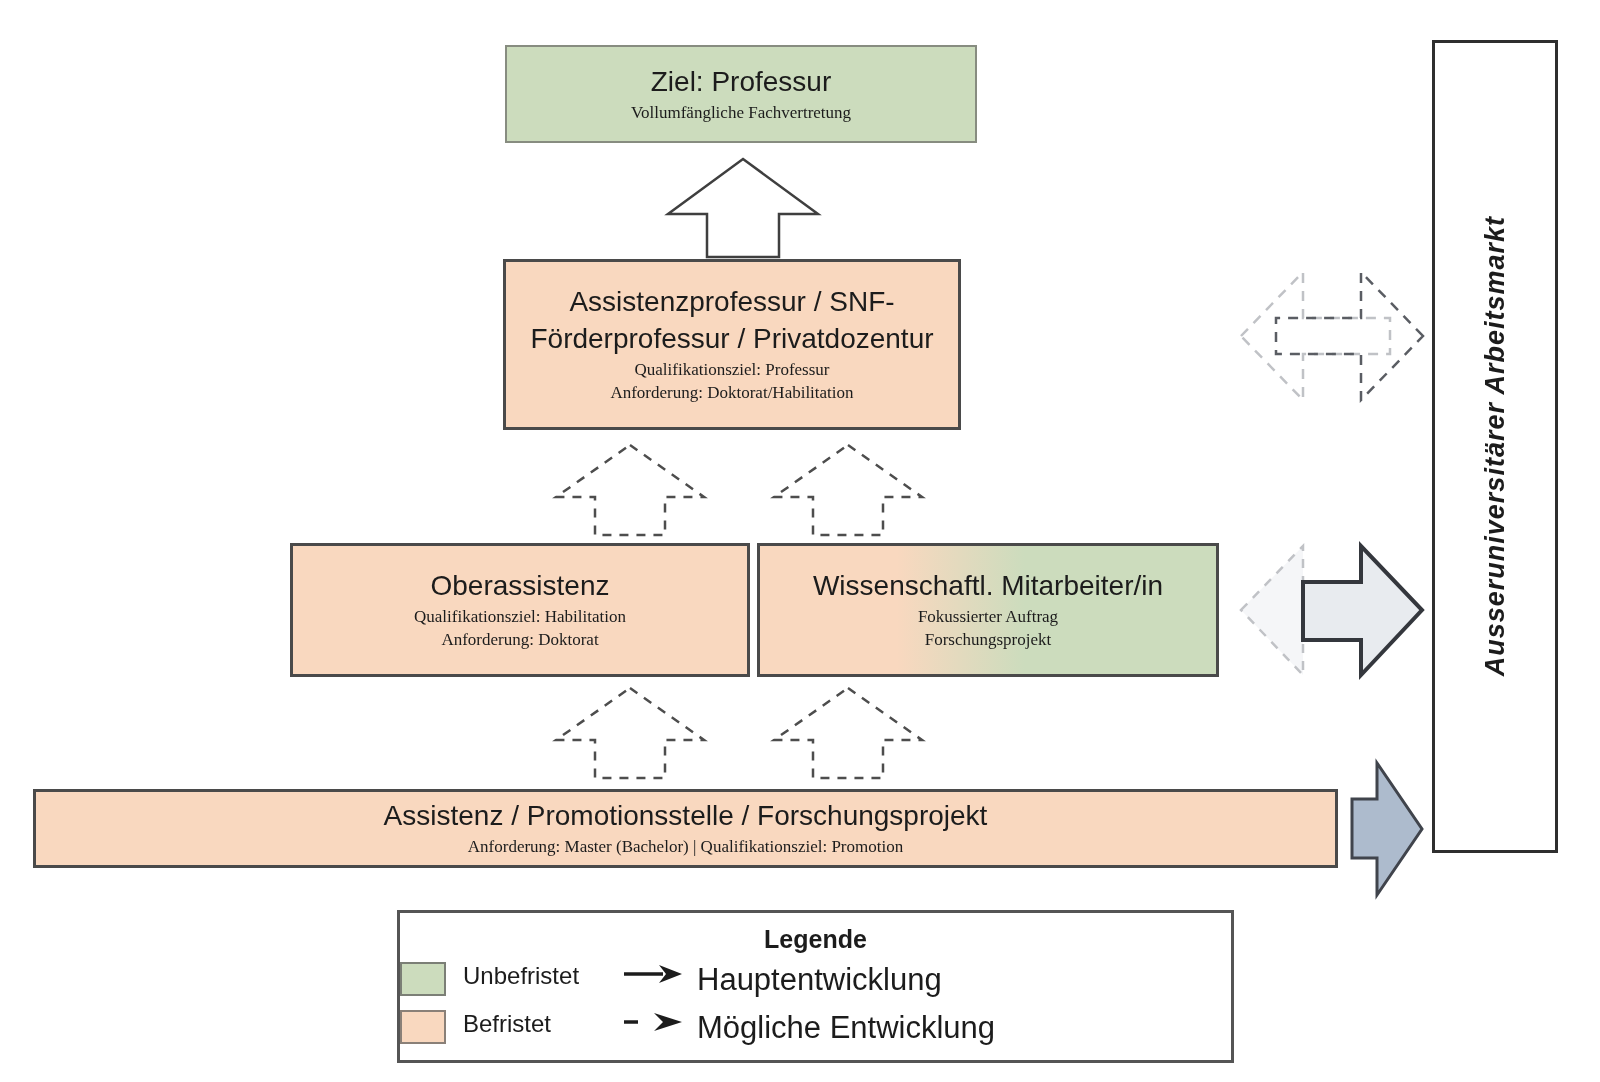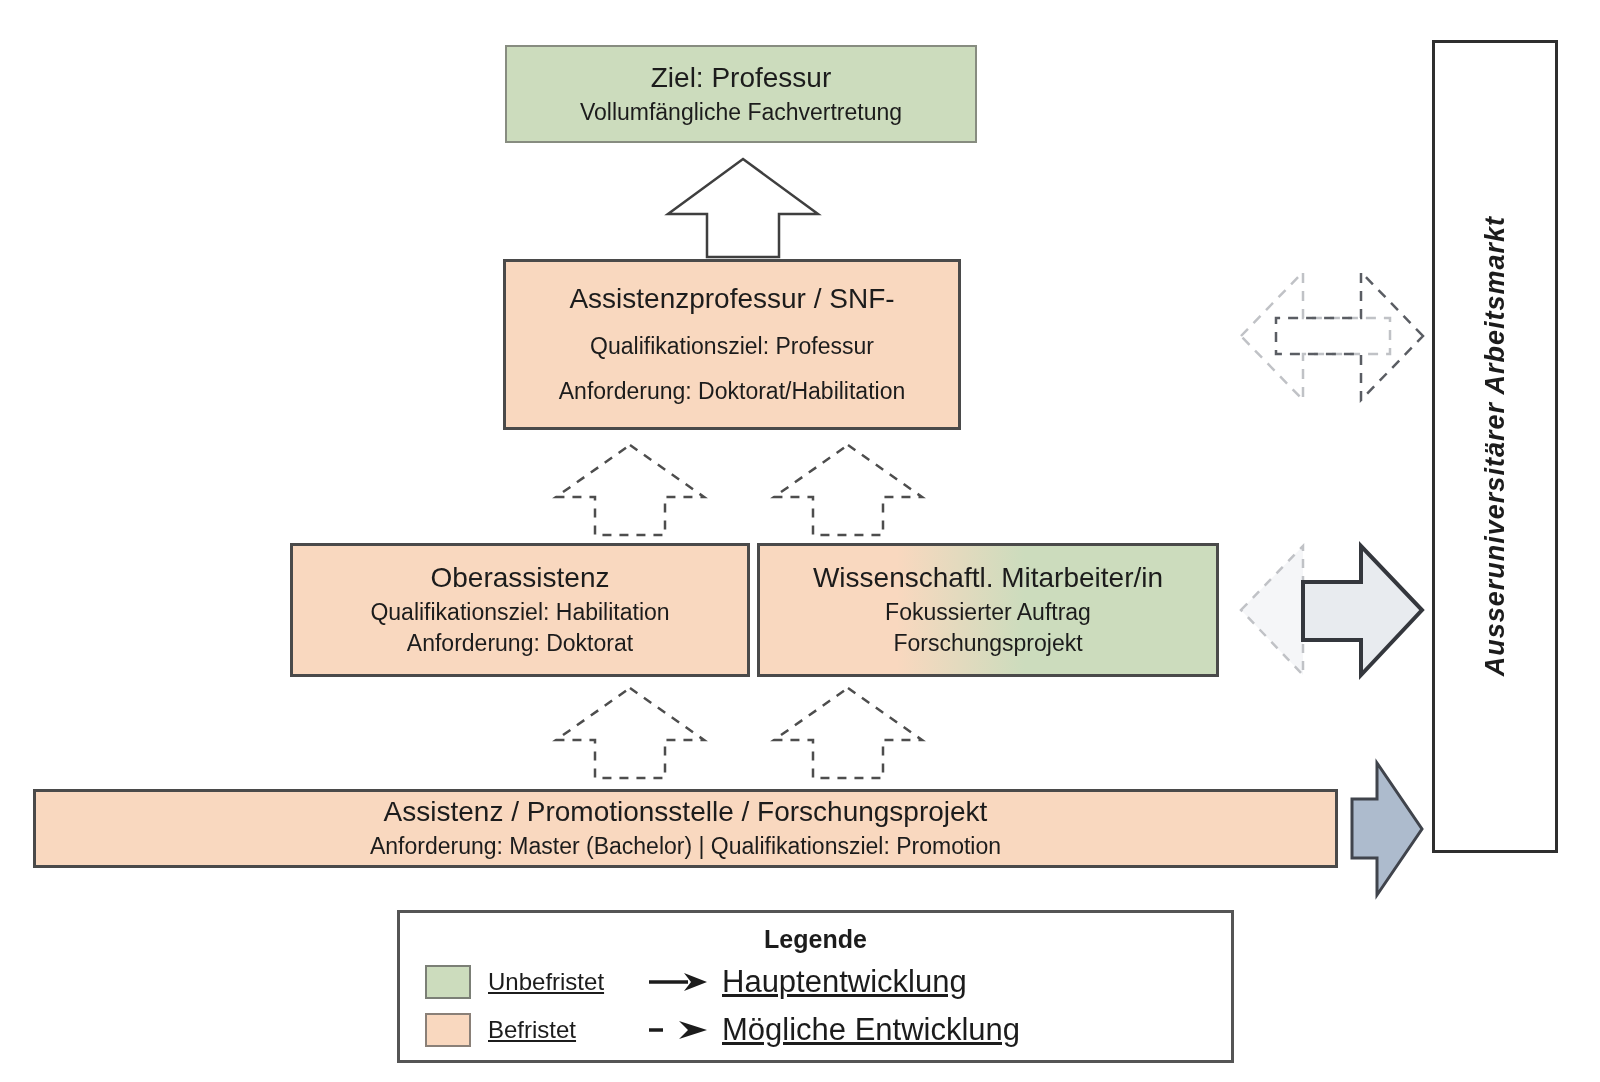--- a/index.html
+++ b/index.html
@@ -13,45 +13,45 @@
   html,body{margin:0;padding:0;background:#ffffff;}
   .canvas{
     position:relative; width:1600px; height:1082px; background:#ffffff;
     font-family:"Liberation Sans", sans-serif; color:var(--text); overflow:hidden;
   }
   svg.overlay{position:absolute; left:0; top:0; width:1600px; height:1082px; pointer-events:none;}
 
   .dbox{position:absolute; box-sizing:border-box; display:flex; flex-direction:column;
         align-items:center; justify-content:center; text-align:center;}
   .box-title{font-size:28px; line-height:1.32; white-space:nowrap;}
-  .box-sub{font-size:23px; line-height:1.38; white-space:nowrap;}
+  .box-sub{font-size:17px; line-height:1.38; white-space:nowrap;font-family:Liberation Serif, serif;}
 
   .goal{left:505px; top:45px; width:472px; height:98px;
         background:var(--green); border:2px solid var(--green-border);}
   .apro{left:503px; top:259px; width:458px; height:171px;
-        background:var(--orange); border:3px solid var(--box-border-dark);gap:13px;}
+        background:var(--orange); border:3px solid var(--box-border-dark);}
   .ober{left:266px; top:543px; width:460px; height:134px;
         background:var(--orange); border:3px solid var(--box-border-dark);margin-left:24px;}
   .wima{left:757px; top:543px; width:462px; height:134px;
         background:linear-gradient(90deg, var(--orange) 0%, var(--orange) 30%, var(--green) 58%, var(--green) 100%);
         border:3px solid var(--box-border-dark);}
   .assi{left:33px; top:789px; width:1305px; height:79px;
         background:var(--orange); border:3px solid var(--box-border-dark);}
 
   .sidebar{left:1432px; top:40px; width:126px; height:813px;
         background:#ffffff; border:3px solid #2f2f2f;}
   .sidebar .vtext{
         writing-mode:vertical-rl; transform:rotate(180deg);
         font-size:27px; font-weight:bold; font-style:italic; letter-spacing:1px;
         white-space:nowrap;}
 
   .legend{left:397px; top:910px; width:837px; height:153px;
         background:#ffffff; border:3px solid #555; position:absolute; box-sizing:border-box;}
   .legend-title{text-align:center; font-weight:bold; font-size:25px; margin-top:12px;}
-  .legend-row{display:flex; align-items:center; margin-left:25px; height:40px; margin-top:8px;text-decoration:underline;}
+  .legend-row{display:flex; align-items:flex-start; height:40px; margin-top:8px;}
   .swatch{width:46px; height:34px; box-sizing:border-box; flex:0 0 auto;}
   .swatch.green{background:var(--green); border:2px solid #7b7f76;}
   .swatch.orange{background:var(--orange); border:2px solid #8a8078;}
   .legend-label{font-size:24px; margin-left:17px; width:115px; flex:0 0 auto;}
   .legend-arrow{margin-left:43px; flex:0 0 auto; display:block;}
   .legend-label2{font-size:31px; margin-left:12px; white-space:nowrap;}
 
   .outline-dash{fill:none; stroke:var(--dash-dark); stroke-width:2.5; stroke-dasharray:9 8;}
 </style>
 </head>
@@ -78,20 +78,21 @@
     <path d="M1352,799 L1377,799 L1377,763 L1422,829 L1377,895 L1377,858 L1352,858 Z" fill="var(--arrow-blue-fill)" stroke="var(--arrow-blue-border)" stroke-width="3"></path>
   </svg>
 
   <div class="dbox goal">
     <div class="box-title">Ziel: Professur</div>
     <div class="box-sub">Vollumfängliche Fachvertretung</div>
   </div>
 
   <div class="dbox apro">
     <div class="box-title">Assistenzprofessur / SNF-</div>
+    <div class="box-title">Förderprofessur / Privatdozentur</div>
     <div class="box-sub">Qualifikationsziel: Professur</div>
     <div class="box-sub">Anforderung: Doktorat/Habilitation</div>
   </div>
 
   <div class="dbox ober">
     <div class="box-title">Oberassistenz</div>
     <div class="box-sub">Qualifikationsziel: Habilitation</div>
     <div class="box-sub">Anforderung: Doktorat</div>
   </div>
 

